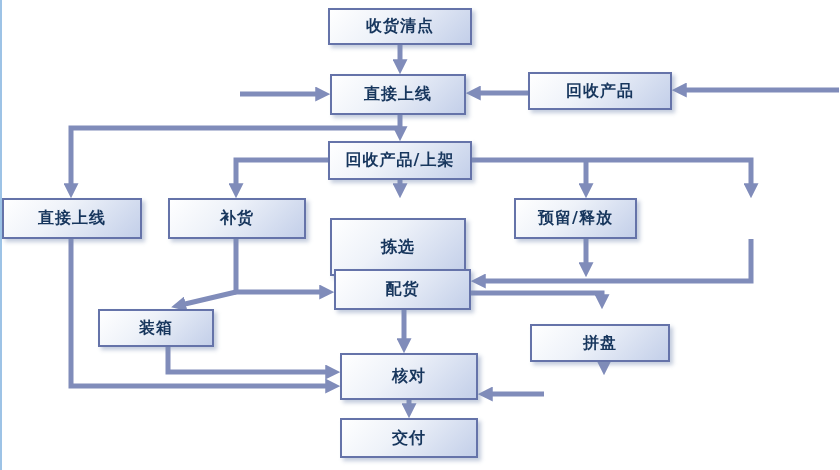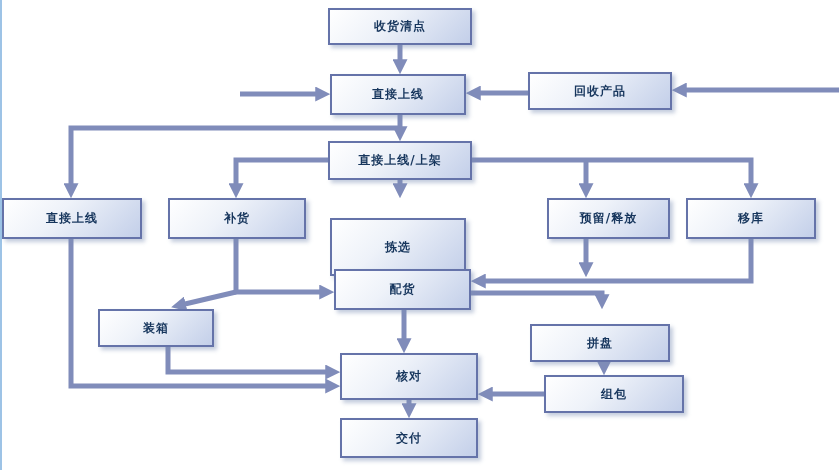--- a/index.html
+++ b/index.html
@@ -27,21 +27,21 @@
   .node {
     position:absolute;
     box-sizing:border-box;
     z-index:2;
     border:2px solid #6573a9;
     background:linear-gradient(135deg, #ffffff 0%, #eef2f9 40%, #c3cfe9 100%);
     box-shadow:3px 3px 4px rgba(125,145,180,0.45);
     display:flex; align-items:center; justify-content:center;
     color:#17365d;
     font-weight:bold;
-    font-size:12px;
+    font-size:16px;
     letter-spacing:1px;
     white-space:nowrap;
   }
 </style>
 </head>
 <body>
 
 <div class="canvas">
 
   <div class="left-border-line"></div>
@@ -73,26 +73,24 @@
     <polyline points="168,347 168,372 326,372"></polyline>
     <polyline points="71,239 71,386 326,386"></polyline>
     <polyline points="604,347 604,361"></polyline>
     <polyline points="544,394 492,394"></polyline>
     <polyline points="409,400 409,404"></polyline>
   </svg>
 
   <div class="node" style="left:328px; top:8px;   width:144px; height:37px;">收货清点</div>
   <div class="node" style="left:330px; top:74px;  width:136px; height:41px;">直接上线</div>
   <div class="node" style="left:528px; top:72px;  width:144px; height:38px;">回收产品</div>
-  <div class="node" style="left:328px; top:141px; width:144px; height:39px;">直接上线/上架</div>
+  <div class="node" style="left:328px; top:141px; width:144px; height:39px;">回收产品/上架</div>
   <div class="node" style="left:168px; top:198px; width:138px; height:41px;">补货</div>
   <div class="node" style="left:2px;   top:198px; width:140px; height:41px;">直接上线</div>
   <div class="node" style="left:330px; top:198px; width:136px; height:58px;margin-top:20px;">拣选</div>
-  <div class="node" style="left:514px; top:198px; width:123px; height:41px;margin-left:33px;">预留/释放</div>
-  <div class="node" style="left:686px; top:198px; width:130px; height:41px;">移库</div>
+  <div class="node" style="left:514px; top:198px; width:123px; height:41px;">预留/释放</div>
   <div class="node" style="left:334px; top:269px; width:137px; height:41px;text-align:center;">配货</div>
   <div class="node" style="left:98px;  top:309px; width:116px; height:38px;">装箱</div>
   <div class="node" style="left:530px; top:324px; width:140px; height:38px;">拼盘</div>
   <div class="node" style="left:340px; top:353px; width:138px; height:47px;">核对</div>
-  <div class="node" style="left:544px; top:375px; width:140px; height:38px;">组包</div>
   <div class="node" style="left:340px; top:418px; width:138px; height:40px;">交付</div>
 
 </div>
 
 </body></html>

